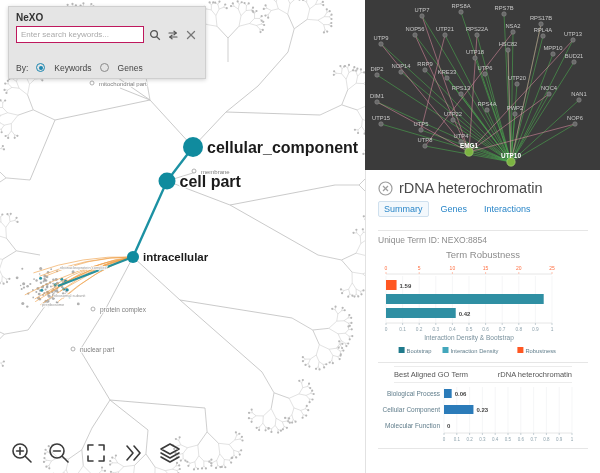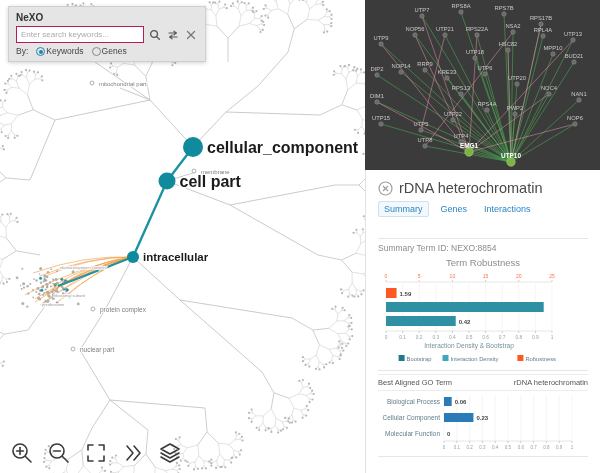--- a/index.html
+++ b/index.html
@@ -10,40 +10,40 @@
   .left-pane{position:absolute;left:0;top:0;width:365px;height:473px;background:#fff;overflow:hidden}
   .network-pane{position:absolute;left:365px;top:0;width:235px;height:170px;background:#3b3b3b;overflow:hidden}
   .details-pane{position:absolute;left:365px;top:170px;width:235px;height:303px;background:#fff;border-left:1px solid #e2e2e2;padding:10px 12px 0 12px;overflow:hidden}
   
   .search-card{position:absolute;left:8px;top:6px;width:198px;background:#e5e5e5;border:1px solid #cfcfcf;box-shadow:0 1px 4px rgba(0,0,0,.18);padding:5px 7px;z-index:5}
   .search-title{font-size:10px;font-weight:bold;color:#333;margin-bottom:3px}
   .search-row{display:flex;align-items:center;gap:4px}
   .search-input{flex:1;min-width:0;font-size:8px;padding:3px 4px;border:1px solid #be185d;color:#333;outline:none}
   .search-input::placeholder{color:#aaa}
   .icon-btn{width:14px;height:14px;display:flex;align-items:center;justify-content:center;cursor:pointer;flex:none}
-  .radio-row{display:flex;align-items:center;gap:8px;margin-top:3px;font-size:8.5px;color:#444}
-  .radio{display:flex;align-items:flex-end;gap:1px;cursor:pointer}
+  .radio-row{display:flex;align-items:center;gap:8px;margin-top:20px;font-size:8.5px;color:#444}
+  .radio{display:flex;align-items:flex-start;gap:9px;cursor:pointer}
   .radio-dot{width:9px;height:9px;border:1px solid #8a8a8a;border-radius:50%;position:relative;flex:none}
   .radio-dot.sel{border-color:#1d87b0}
   .radio-dot.sel::after{content:"";position:absolute;inset:1.5px;background:#1d87b0;border-radius:50%}
   
   .toolbar{position:absolute;left:10px;bottom:8px;display:flex;gap:13px;z-index:5}
   .tool-btn{width:24px;height:24px;cursor:pointer}
   .tool-btn svg{stroke:#3a3a3a;stroke-width:1.6;fill:none;stroke-linecap:round;stroke-linejoin:round}
   
   .details-header{display:flex;align-items:center;gap:6px;margin-bottom:5px}
   .details-title{font-size:14.5px;font-weight:400;color:#4a4a4a}
-  .tabs{display:flex;gap:7px;align-items:center;border-bottom:1px solid #e6e6e6;padding-bottom:21px;margin-bottom:4px}
+  .tabs{display:flex;gap:7px;align-items:center;border-bottom:1px solid #e6e6e6;padding-bottom:13px;margin-bottom:4px}
   .tab{font-size:9px;color:#2a86c8;cursor:pointer;padding:2px 5px}
   .tab.active{border:1px solid #cfe0ee;border-radius:2px;background:#f3f8fc}
   .term-id{font-size:8.5px;color:#8c8c8c;margin:2px 0 4px}
   .sec-h{font-size:9.5px;color:#8c8c8c;font-weight:400;margin:3px 0}
   .sec-h.center{text-align:center}
   hr.sep{border:none;border-top:1px solid #e6e6e6;margin:3px 0}
-  .go-table{margin:1px 0 2px}
+  .go-table{margin:1px 16px 2px}
   .go-row{display:flex;justify-content:space-between;border-top:1px solid #ececec;padding:3px 0;font-size:7.5px;color:#555}
   .go-row:last-child{border-bottom:1px solid #ececec}
   .go-row .v{color:#555}
   #robustness-chart,#go-chart{line-height:0}
 </style>
 </head>
 <body>
 
 <div id="stage">
 
@@ -2008,21 +2008,21 @@
             <line x1="10" y1="5" x2="5" y2="10" stroke="#9e9e9e" stroke-width="1.2"></line>
           </svg>
       </span>
       <span class="details-title">rDNA heterochromatin</span>
     </div>
     <div class="tabs" id="tabs">
         <span class="tab active">Summary</span>
         <span class="tab">Genes</span>
         <span class="tab">Interactions</span>
       </div>
-    <div class="term-id">Summary Term ID: NEXO:8854</div>
+    <div class="term-id">Unique Term ID: NEXO:8854</div>
     <div class="sec-h center">Term Robustness</div>
     <div id="robustness-chart"><svg width="207" height="96" viewBox="0 0 207 96">
           <line x1="8" y1="13" x2="8" y2="60" stroke="#f0f2f4" stroke-width="0.7"></line>
           <line x1="24.6" y1="13" x2="24.6" y2="60" stroke="#f0f2f4" stroke-width="0.7"></line>
           <line x1="41.2" y1="13" x2="41.2" y2="60" stroke="#f0f2f4" stroke-width="0.7"></line>
           <line x1="57.8" y1="13" x2="57.8" y2="60" stroke="#f0f2f4" stroke-width="0.7"></line>
           <line x1="74.4" y1="13" x2="74.4" y2="60" stroke="#f0f2f4" stroke-width="0.7"></line>
           <line x1="91" y1="13" x2="91" y2="60" stroke="#f0f2f4" stroke-width="0.7"></line>
           <line x1="107.6" y1="13" x2="107.6" y2="60" stroke="#f0f2f4" stroke-width="0.7"></line>
           <line x1="124.19999999999999" y1="13" x2="124.19999999999999" y2="60" stroke="#f0f2f4" stroke-width="0.7"></line>

